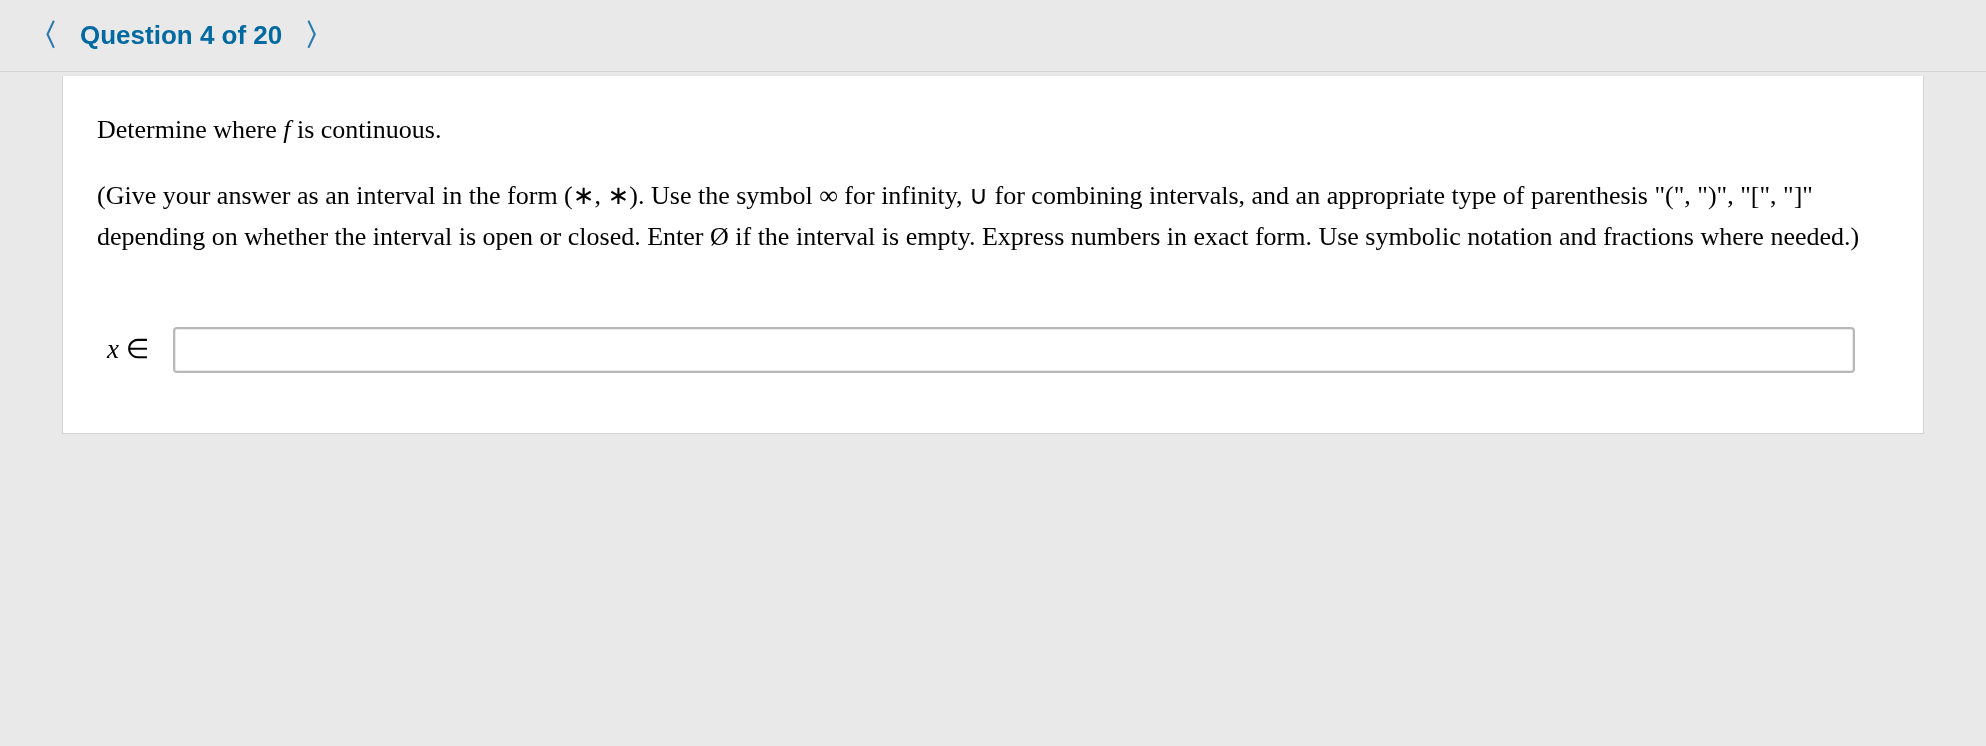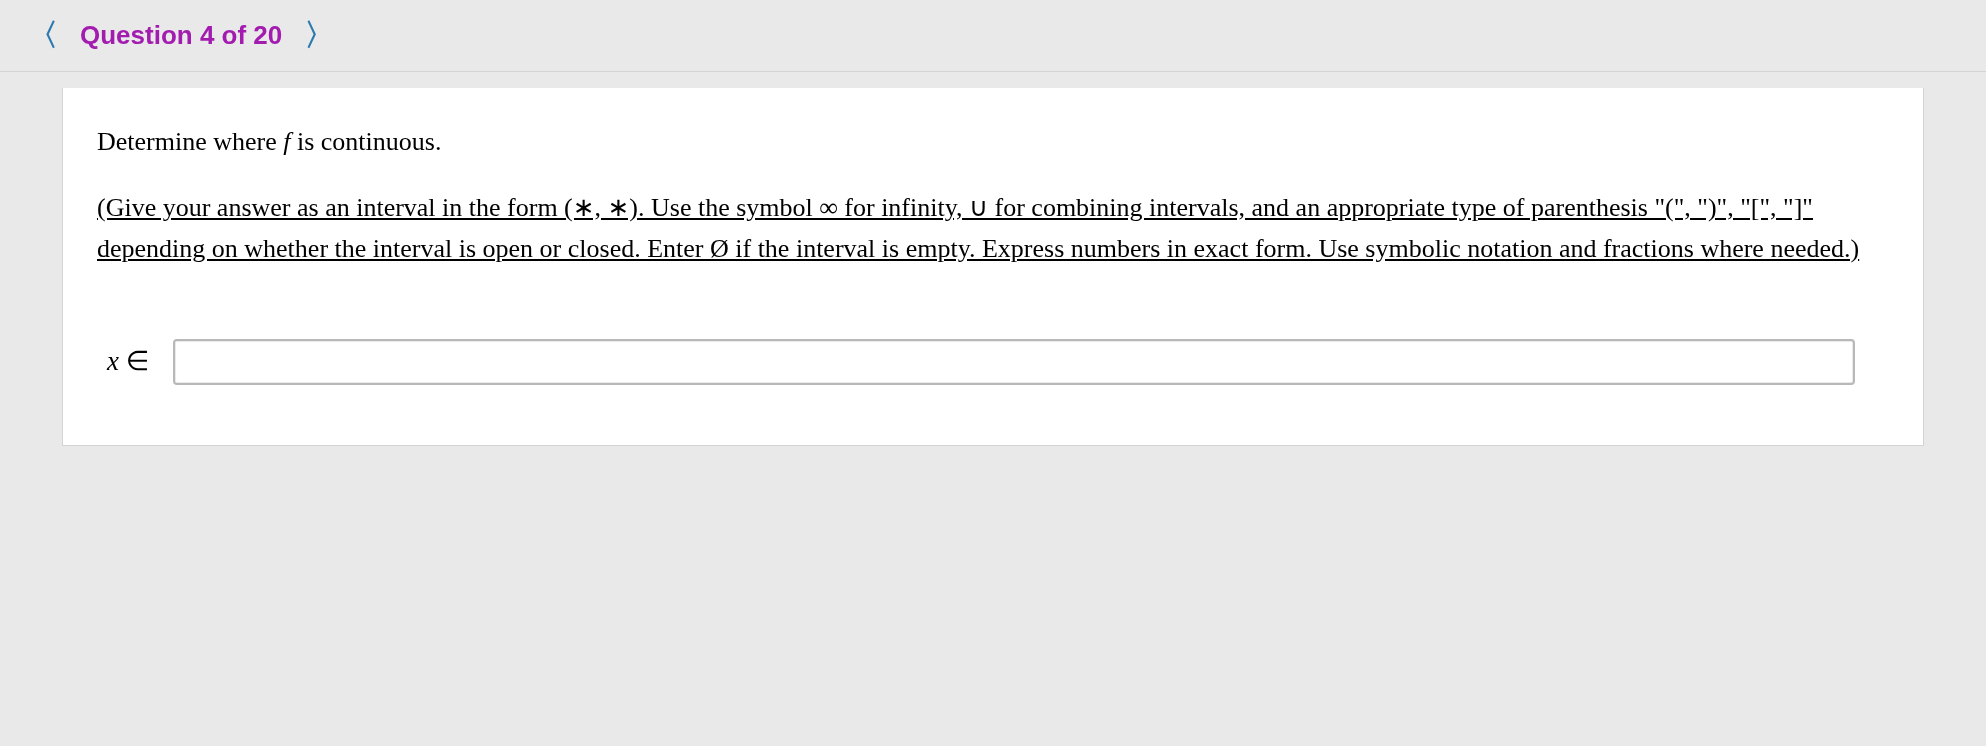--- a/index.html
+++ b/index.html
@@ -25,28 +25,28 @@
   .nav-arrow {
     color: #2a7ab0;
     font-size: 30px;
     font-weight: bold;
     padding: 6px 10px;
     cursor: pointer;
     font-family: -apple-system, "Segoe UI", sans-serif;
     user-select: none;
   }
   .question-label {
-    color: #a21caf;
+    color: #0369a1;
     font-size: 26px;
     font-weight: 700;
     font-family: -apple-system, "Segoe UI", "Helvetica Neue", sans-serif;
     padding: 0 12px;
   }
   .content {
-    margin: 16px 62px;
+    margin: 4px 62px;
     background: #ffffff;
     border: 1px solid #d4d4d4;
     border-top: none;
     padding: 34px 34px 60px 34px;
     font-size: 26px;
     color: #000;
     line-height: 1.55;
   }
   .prompt-line {
     margin-bottom: 26px;
@@ -55,21 +55,20 @@
   .formula-block {
     padding: 18px 0 28px 72px;
     font-family: Georgia, 'Times New Roman', serif;
     font-size: 27px;
   }
   .formula-block .fn { font-style: italic; }
   .formula-block sup { font-size: 0.65em; position: relative; top: -0.2em; }
   .instructions {
     margin-top: 2px;
     margin-bottom: 70px;
-    text-decoration: underline;
   }
   .answer-row {
     display: flex;
     align-items: center;
     gap: 24px;
     padding-left: 10px;
   }
   .answer-label {
     font-style: italic;
     font-size: 27px;

